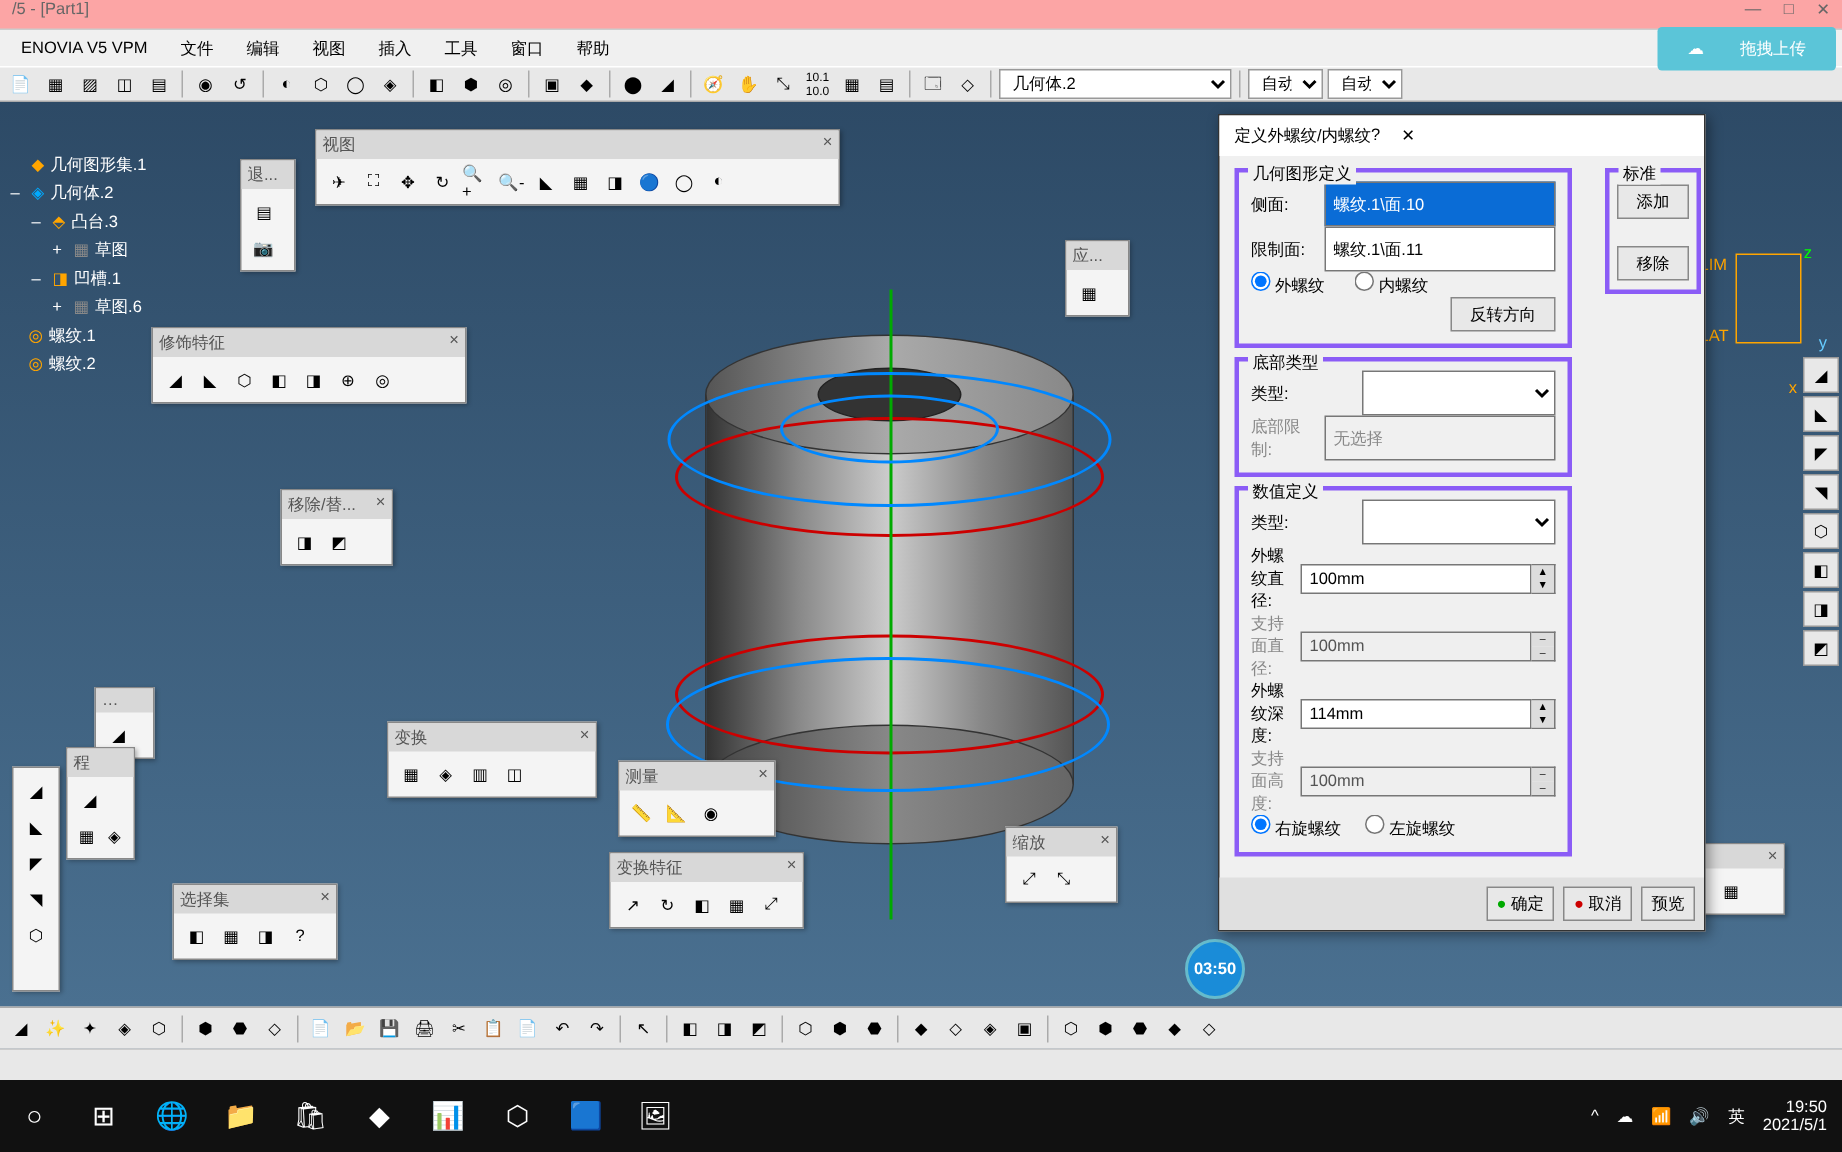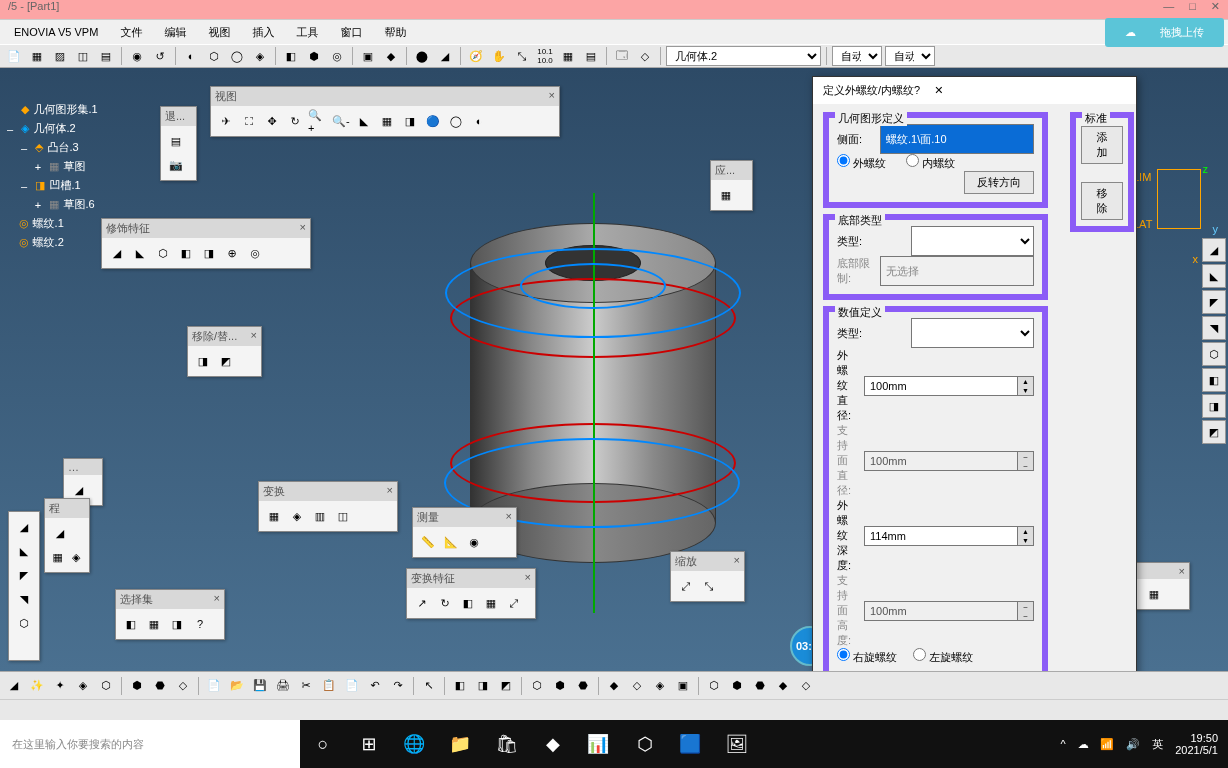--- a/index.html
+++ b/index.html
@@ -17,21 +17,21 @@
 .tree{position:absolute;left:5px;top:0;color:#fff;font-size:12px}
 .tree-item{display:flex;align-items:center;gap:4px;padding:2px 0}
 .tree-toggle{color:#fff;margin-right:2px;width:10px;display:inline-block;text-align:center}
 .floatbox{position:absolute;background:#f4f4f4;border:1px solid #888;box-shadow:1px 1px 3px rgba(0,0,0,.3);padding:3px}
 .floatbox-title{background:#d8d8d8;padding:2px 4px;font-size:10px;color:#555;display:flex;justify-content:space-between;margin:-3px -3px 3px -3px}
 .floatbox-title .x{cursor:default}
 .floatbox .row{display:flex;gap:3px;padding:2px}
 .dialog{position:absolute;left:812px;top:76px;width:325px;background:#f0f0f0;border:1px solid #333;box-shadow:2px 2px 8px rgba(0,0,0,.4)}
 .dialog-title{background:#fff;padding:6px 10px;display:flex;align-items:center;font-size:12px}
 .dialog-body{padding:8px 10px}
-.fieldset{border:6px solid #8b5cf6;padding:6px 8px 8px 8px;margin-bottom:6px;position:relative}
+.fieldset{border:3px solid #8b5cf6;padding:6px 8px 8px 8px;margin-bottom:6px;position:relative}
 .fieldset-legend{position:absolute;top:-7px;left:6px;background:#f0f0f0;padding:0 3px;font-size:11px}
 .fld-row{display:flex;align-items:center;margin:0 0;gap:6px}
 .fld-label{width:68px;font-size:11px}
 .fld-input{flex:1;height:20px;padding:14px 5px;border:1px solid #777;background:#fff;font-size:11px}
 .fld-input.sel{background:#0a6cd6;color:#fff}
 .fld-input.dis{background:#f0f0f0;color:#888}
 .spinbox{display:flex}
 .spinbox input{flex:1;border:1px solid #777;padding:2px 5px;height:20px}
 .spinbox .spinbtns{width:16px;display:flex;flex-direction:column;border:1px solid #777;border-left:0}
 .spinbox .spinbtns div{flex:1;background:#ddd;font-size:7px;display:flex;align-items:center;justify-content:center}
@@ -429,20 +429,24 @@
     </div>
   </div>
   <div class="dialog-body" style="position:relative">
     <div class="fieldset" style="width:225px">
       <div class="fieldset-legend">几何图形定义</div>
       <div class="fld-row">
         <span class="fld-label">侧面:</span>
         <input class="fld-input sel" value="螺纹.1\面.10" style="">
       </div>
       <div class="fld-row">
+        <span class="fld-label">限制面:</span>
+        <input class="fld-input" value="螺纹.1\面.11" style="">
+      </div>
+      <div class="fld-row">
         <label><input type="radio" checked="" style=""> <span>外螺纹</span></label>
         <label style="margin-left:14px"><input type="radio" style=""> <span>内螺纹</span></label>
       </div>
       <div class="fld-row" style="justify-content:flex-end">
         <button class="btn">反转方向</button>
       </div>
     </div>
 
     <div class="fieldset" style="width:225px">
       <div class="fieldset-legend">底部类型</div>
@@ -569,23 +573,20 @@
   <span class="tb-sep"></span>
   <span class="tb-icon">⬡</span>
   <span class="tb-icon">⬢</span>
   <span class="tb-icon">⬣</span>
   <span class="tb-icon">◆</span>
   <span class="tb-icon">◇</span>
 </div>
 <div class="bottom-bar2"></div>
 
 <div class="taskbar">
-  <div class="search">
-    <span>在这里输入你要搜索的内容</span>
-  </div>
   <div class="task-icon">○</div>
   <div class="task-icon">⊞</div>
   <div class="task-icon">🌐</div>
   <div class="task-icon">📁</div>
   <div class="task-icon">🛍</div>
   <div class="task-icon">◆</div>
   <div class="task-icon">📊</div>
   <div class="task-icon">⬡</div>
   <div class="task-icon">🟦</div>
   <div class="task-icon">🖼</div>

